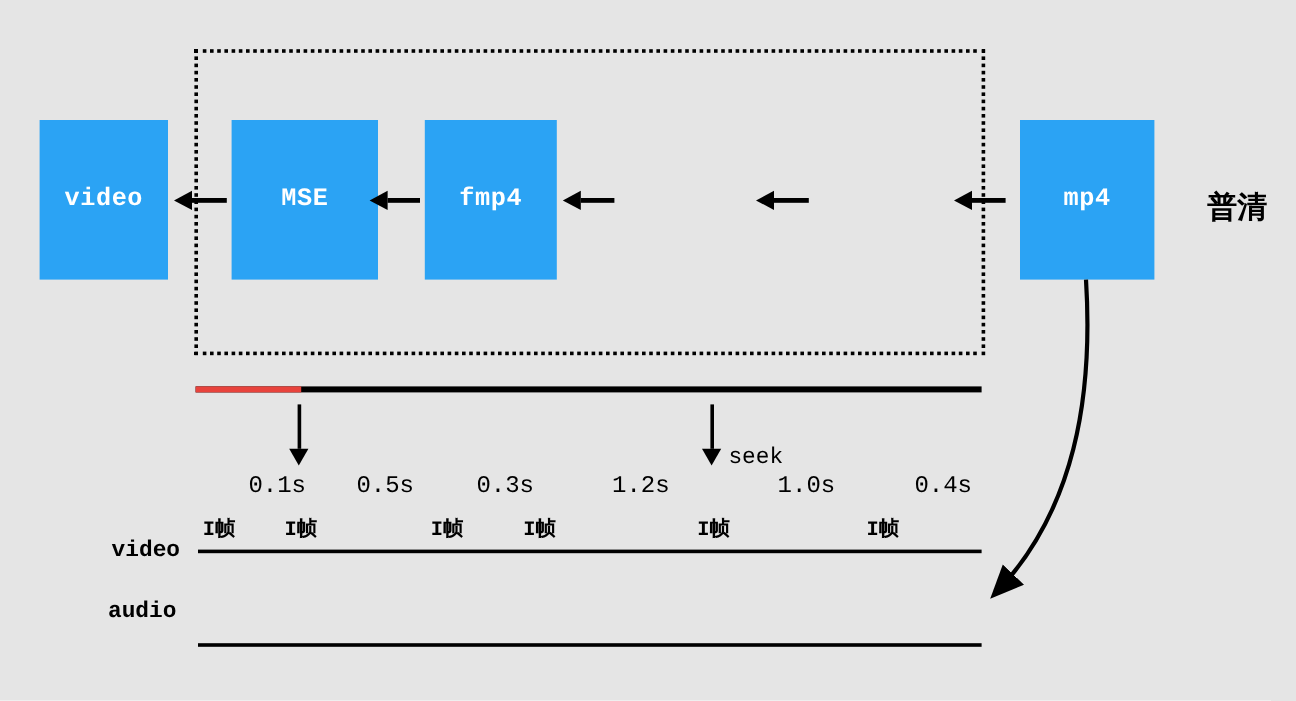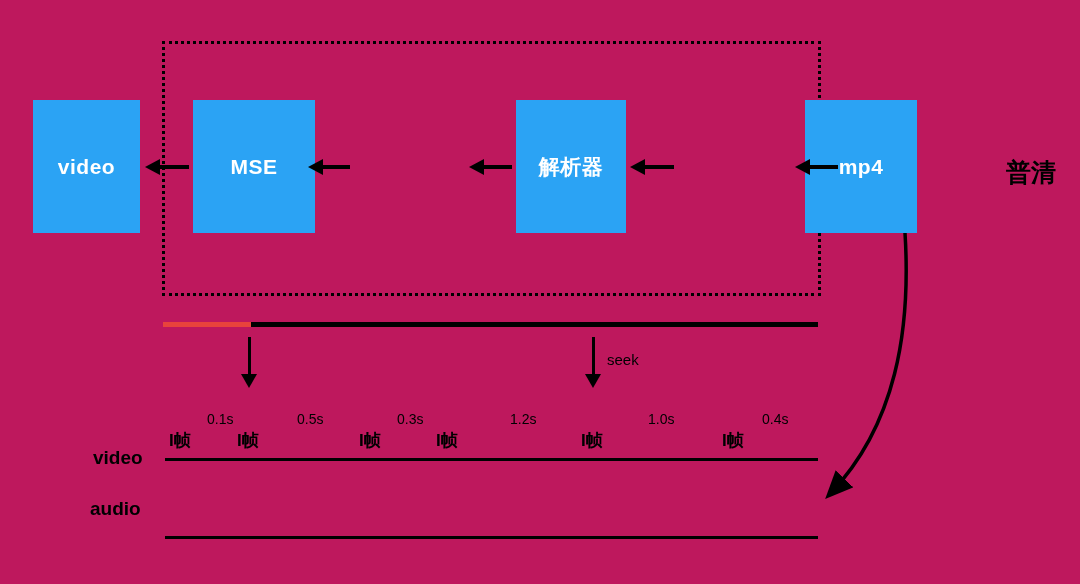--- a/index.html
+++ b/index.html
@@ -1,18 +1,18 @@
 <!DOCTYPE html>
 <html><head>
 <meta charset="utf-8">
 <style>
   html,body{margin:0;padding:0;background:#ffffff;}
   .canvas{
-    position:relative;width:1080px;height:584px;background:#be185d;overflow:hidden;
-    font-family:Liberation Sans, sans-serif;color:#000;
+    position:relative;width:1080px;height:584px;background:#e5e5e5;overflow:hidden;
+    font-family:Liberation Mono, monospace;color:#000;
   }
   
   .dotted-rect{
     position:absolute;left:162px;top:41px;width:653px;height:249px;
     border:3px dotted #000;background:transparent;
   }
   
   .box{
     position:absolute;top:100px;height:133px;background:#2ba3f4;
     display:flex;align-items:center;justify-content:center;
@@ -24,46 +24,46 @@
   .harrow .shaft{flex:1;height:4px;background:#000;}
   
   .quality{position:absolute;left:1006px;top:156px;font-size:25px;font-weight:bold;}
   
   .progress{position:absolute;left:163px;top:322px;width:655px;height:5px;background:#000;}
   .progress .red{position:absolute;left:0;top:0;width:88px;height:5px;background:#e8433c;}
   
   .varrow{position:absolute;top:337px;display:flex;flex-direction:column;align-items:center;width:16px;}
   .varrow .vshaft{width:3px;height:37px;background:#000;}
   .varrow .vtri{width:0;height:0;border-left:8px solid transparent;border-right:8px solid transparent;border-top:14px solid #000;}
-  .seek-label{position:absolute;left:607px;top:351px;font-size:15px;}
+  .seek-label{position:absolute;left:607px;top:370px;font-size:19px;}
   
   .track-label{position:absolute;font-size:19px;font-weight:bold;}
   .track-line{position:absolute;height:3px;background:#000;}
   .iframe-marker{position:absolute;top:429px;font-size:17px;font-weight:bold;white-space:nowrap;}
-  .gap-label{position:absolute;top:411px;font-size:14px;white-space:nowrap;}
+  .gap-label{position:absolute;top:394px;font-size:20px;white-space:nowrap;}
   
   .curve{position:absolute;left:790px;top:230px;width:150px;height:285px;}
 </style>
 </head>
 <body>
 
 <div class="canvas">
 
   <div class="dotted-rect"></div>
 
   <div class="box" style="left:33px;width:107px">
     <span>video</span>
   </div>
   <div class="box" style="left:193px;width:122px">
     <span>MSE</span>
   </div>
-  <div class="box" style="left:516px;width:110px">
-    <span>解析器</span>
+  <div class="box" style="left:354px;width:110px">
+    <span>fmp4</span>
   </div>
-  <div class="box" style="left:805px;width:112px">
+  <div class="box" style="left:850px;width:112px">
     <span>mp4</span>
   </div>
 
   <div class="harrow" style="left:145px;width:44px">
       <span class="tri"></span>
       <span class="shaft"></span>
     </div>
   <div class="harrow" style="left:308px;width:42px">
       <span class="tri"></span>
       <span class="shaft"></span>

